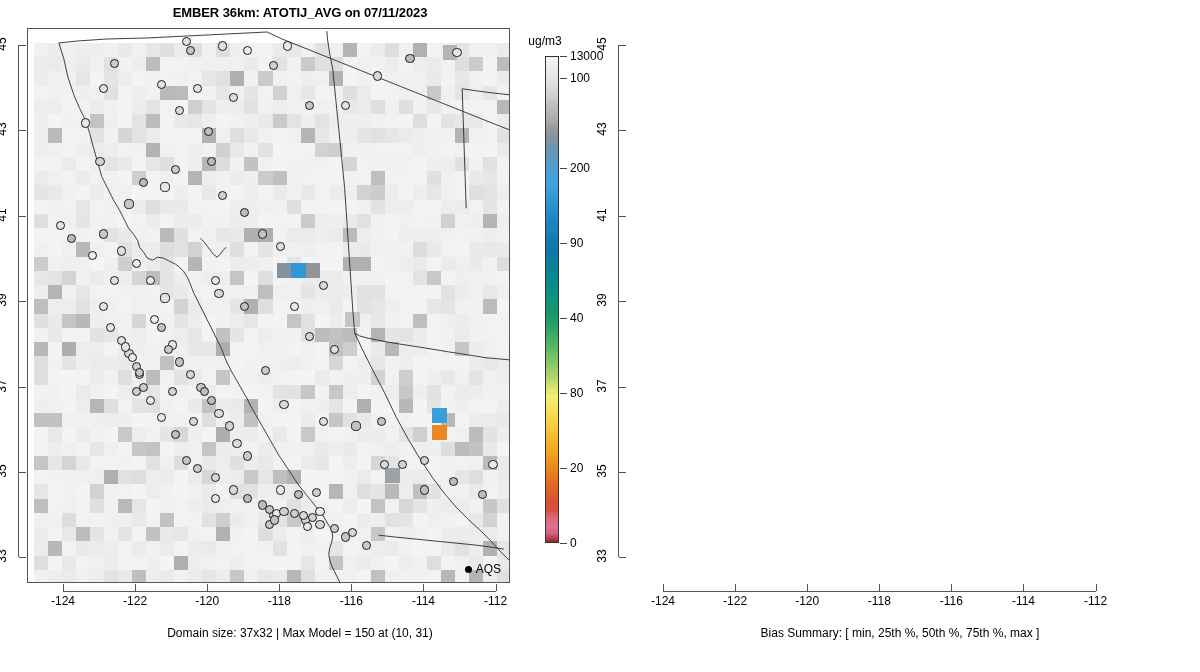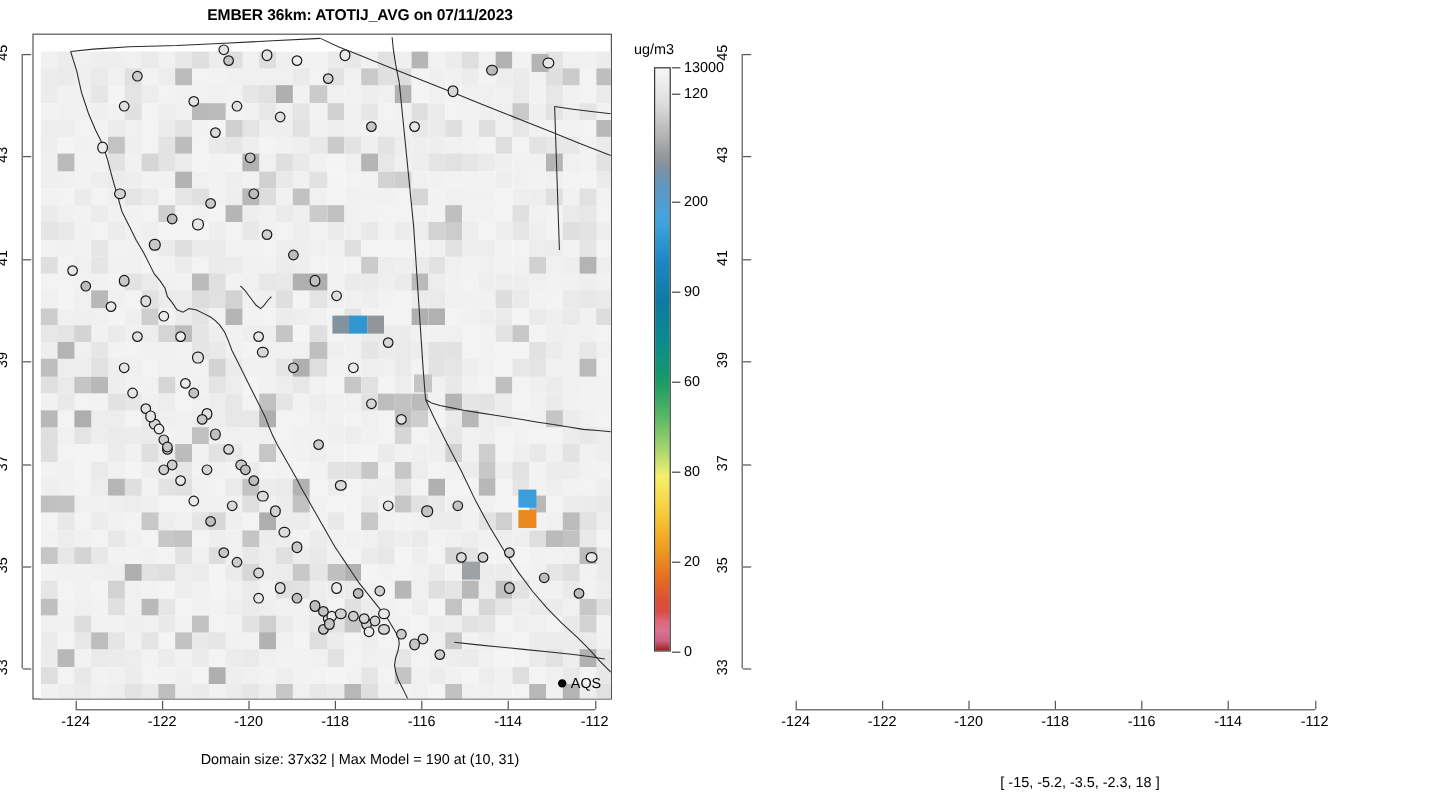--- a/index.html
+++ b/index.html
@@ -1598,33 +1598,33 @@
       <div class="cbar-title">ug/m3</div>
       <div class="cbar-bar" id="cbar-left-bar" style="background: linear-gradient(to top, rgb(155, 35, 30) 0%, rgb(206, 97, 131) 1.67%, rgb(220, 113, 145) 3.33%, rgb(222, 103, 120) 5%, rgb(216, 76, 70) 6.67%, rgb(218, 79, 53) 8.33%, rgb(223, 91, 45) 10%, rgb(227, 103, 37) 11.67%, rgb(231, 117, 34) 13.33%, rgb(234, 133, 33) 15%, rgb(237, 148, 31) 16.67%, rgb(240, 162, 32) 18.33%, rgb(243, 175, 40) 20%, rgb(245, 188, 48) 21.67%, rgb(247, 200, 57) 23.33%, rgb(248, 211, 68) 25%, rgb(247, 221, 82) 26.67%, rgb(246, 230, 96) 28.33%, rgb(245, 240, 110) 30%, rgb(216, 230, 110) 31.67%, rgb(187, 219, 110) 33.33%, rgb(161, 210, 108) 35%, rgb(137, 202, 106) 36.67%, rgb(114, 193, 103) 38.33%, rgb(90, 185, 100) 40%, rgb(72, 177, 100) 41.67%, rgb(54, 168, 100) 43.33%, rgb(36, 160, 100) 45%, rgb(24, 154, 104) 46.67%, rgb(20, 150, 113) 48.33%, rgb(16, 146, 123) 50%, rgb(13, 143, 132) 51.67%, rgb(10, 139, 141) 53.33%, rgb(11, 134, 147) 55%, rgb(13, 130, 153) 56.67%, rgb(14, 125, 159) 58.33%, rgb(15, 120, 165) 60%, rgb(19, 124, 172) 61.67%, rgb(22, 127, 179) 63.33%, rgb(26, 131, 186) 65%, rgb(29, 134, 194) 66.67%, rgb(37, 141, 201) 68.33%, rgb(45, 148, 208) 70%, rgb(54, 155, 215) 71.67%, rgb(63, 162, 222) 73.33%, rgb(71, 163, 219) 75%, rgb(79, 158, 209) 76.67%, rgb(88, 154, 200) 78.33%, rgb(96, 150, 190) 80%, rgb(114, 148, 173) 81.67%, rgb(133, 146, 157) 83.33%, rgb(149, 153, 157) 85%, rgb(164, 166, 167) 86.67%, rgb(179, 179, 179) 88.33%, rgb(191, 191, 191) 90%, rgb(204, 204, 204) 91.67%, rgb(217, 217, 217) 93.33%, rgb(226, 226, 226) 95%, rgb(233, 233, 233) 96.67%, rgb(240, 240, 240) 98.33%, rgb(247, 247, 247) 100%);"></div>
       <div id="cbar-left-ticks">
           <div class="cbar-tick" style="top: 487px;"></div>
           <div class="cbar-tlabel" style="top: 487px;">0</div>
           <div class="cbar-tick" style="top: 412.077px;"></div>
           <div class="cbar-tlabel" style="top: 412.077px;">20</div>
           <div class="cbar-tick" style="top: 337.154px;"></div>
           <div class="cbar-tlabel" style="top: 337.154px;">80</div>
           <div class="cbar-tick" style="top: 262.231px;"></div>
-          <div class="cbar-tlabel" style="top: 262.231px;">60</div>
+          <div class="cbar-tlabel" style="top: 262.231px;">40</div>
           <div class="cbar-tick" style="top: 187.308px;"></div>
           <div class="cbar-tlabel" style="top: 187.308px;">90</div>
           <div class="cbar-tick" style="top: 112.385px;"></div>
           <div class="cbar-tlabel" style="top: 112.385px;">200</div>
           <div class="cbar-tick" style="top: 22px;"></div>
-          <div class="cbar-tlabel" style="top: 22px;">120</div>
+          <div class="cbar-tlabel" style="top: 22px;">100</div>
           <div class="cbar-tick" style="top: 0px;"></div>
           <div class="cbar-tlabel" style="top: 0px;">13000</div>
         </div>
     </div>
 
-    <div class="caption cap-l1">Domain size: 37x32 | Max Model = 190 at (10, 31)</div>
+    <div class="caption cap-l1">Domain size: 37x32 | Max Model = 150 at (10, 31)</div>
   </div>
 
   <div class="panel" id="panel-right">
 
     <div id="axis-right">
         <div class="tick" style="left: 63.0448px; top: 584px; width: 1px; height: 7px;"></div>
         <div class="tick-label-x" style="left: 40.0448px; top: 594px;">-124</div>
         <div class="tick" style="left: 135.134px; top: 584px; width: 1px; height: 7px;"></div>
         <div class="tick-label-x" style="left: 112.134px; top: 594px;">-122</div>
         <div class="tick" style="left: 207.224px; top: 584px; width: 1px; height: 7px;"></div>
@@ -1653,15 +1653,15 @@
         <div class="tick-label-y" style="left: -15px; top: 37.0769px;">45</div>
         <div class="axis-line" style="left: 18px; top: 45.0769px; width: 1px; height: 512.308px;"></div>
         <div class="axis-line" style="left: 63.0448px; top: 591px; width: 432.537px; height: 1px;"></div>
       </div>
 
     <div class="cbar-wrap" id="cbar-right">
 
       <div id="cbar-right-ticks"></div>
     </div>
 
-    <div class="caption cap-l2">[ -15,   -5.2,   -3.5,   -2.3,   18 ]</div>
+    <div class="caption cap-l1">Bias Summary: [ min, 25th %, 50th %, 75th %, max ]</div>
   </div>
 </div>
 
 </body></html>

